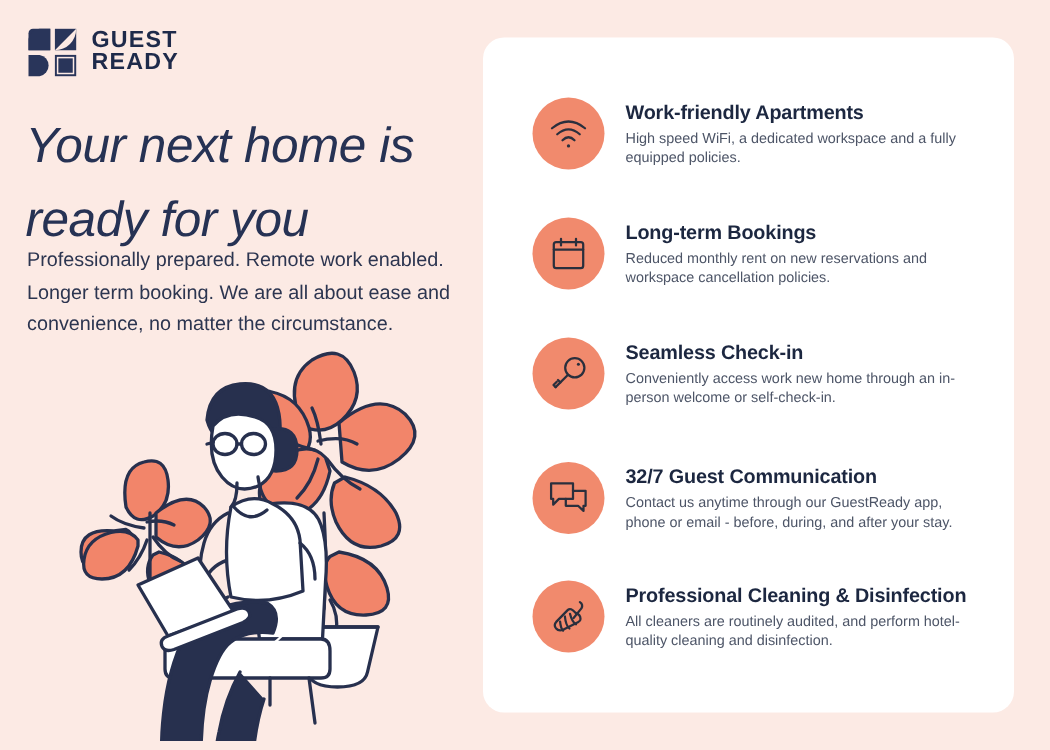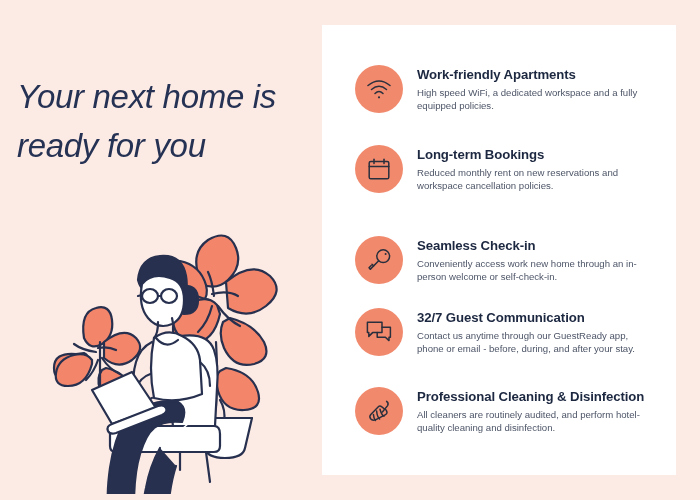--- a/index.html
+++ b/index.html
@@ -69,34 +69,34 @@
     left: 30px; top: 222px;
     width: 292px; height: 272px;
   }
 
   
   #features-panel {
     position: absolute;
     left: 322px; top: 25px;
     width: 354px; height: 450px;
     background: #ffffff;
-    border-radius: 0;
+    border-radius: 14px;
   }
 
   .feature-item {
     position: absolute;
     left: 33px;
     width: 300px;
     display: flex;
     align-items: flex-start;
     gap: 0;
   }
   .feature-item[data-index="0"] { top: 40px; }
   .feature-item[data-index="1"] { top: 120px; }
-  .feature-item[data-index="2"] { top: 211px; justify-content: flex-end; }
+  .feature-item[data-index="2"] { top: 200px; justify-content: flex-end; }
   .feature-item[data-index="3"] { top: 283px; }
   .feature-item[data-index="4"] { top: 362px; }
 
   .feature-icon-circle {
     flex: 0 0 auto;
     width: 48px; height: 48px;
     border-radius: 50%;
     background: #f18a6d;
     display: flex;
     align-items: center;
@@ -123,23 +123,46 @@
     color: #4d5567;
     margin-top: 3px;
     max-width: 243px;
   }
 </style>
 </head>
 <body>
 
 <div id="left-column">
 
+  <div id="brand-logo">
+    <span>
+      <svg id="logo-mark" width="34" height="34" viewBox="0 0 34 34" aria-hidden="true">
+
+        <path d="M15.5 1.2 H4.0 A3.0 3.0 0 0 0 1.0 4.2 V15.5 H15.5 Z" fill="#29355a" transform="rotate(0 8 8)"></path>
+        <path d="M1.0 15.5 V8.0 A7.5 7.5 0 0 1 8.5 1.2 H15.5 V15.5 Z" fill="#29355a"></path>
+
+        <path d="M18.6 1.2 H32.8 V15.5 H18.6 Z" fill="#29355a"></path>
+        <path d="M18.6 15.5 A14.2 14.2 0 0 0 32.8 1.2" fill="#fceae4"></path>
+        <path d="M20.2 2.8 H31.2 V14.0 H20.2 Z" fill="none" stroke="#fceae4" stroke-width="0"></path>
+
+        <path d="M1.0 18.6 H8.4 A7.2 7.2 0 0 1 8.4 32.8 H1.0 Z" fill="#29355a"></path>
+
+        <rect x="18.6" y="18.6" width="14.2" height="14.2" fill="#29355a"></rect>
+        <rect x="20.4" y="20.4" width="10.6" height="10.6" fill="none" stroke="#fceae4" stroke-width="1"></rect>
+      </svg>
+    </span>
+    <span id="logo-wordmark">
+      <span>GUEST</span>
+      <span>READY</span>
+    </span>
+  </div>
 
   <h1 id="headline">Your next home is ready for you</h1>
 
+  <p id="subtitle">Professionally prepared. Remote work enabled. Longer term booking. We are all about ease and convenience, no matter the circumstance.</p>
 
   <div id="illustration">
     <svg width="292" height="272" viewBox="0 0 292 272" aria-hidden="true">
       <g fill="none" stroke="#27304e" stroke-width="2.2" stroke-linecap="round" stroke-linejoin="round">
 
         <g>
           <path d="M172 62 q-14 -30 6 -44 q20 -12 28 8 q7 18 -8 32 q-12 11 -26 4 Z" fill="#f2856a"></path>
           <path d="M196 60 q26 -22 44 -6 q15 15 -4 30 q-18 14 -38 2 Z" fill="#f2856a"></path>
           <path d="M158 82 q-32 -8 -30 -28 q2 -18 22 -15 q20 4 26 24 q3 11 -4 18 Z" fill="#f2856a"></path>
           <path d="M190 92 q-6 28 -28 30 q-20 2 -19 -17 q2 -19 22 -26 q14 -5 22 4 Z" fill="#f2856a"></path>

